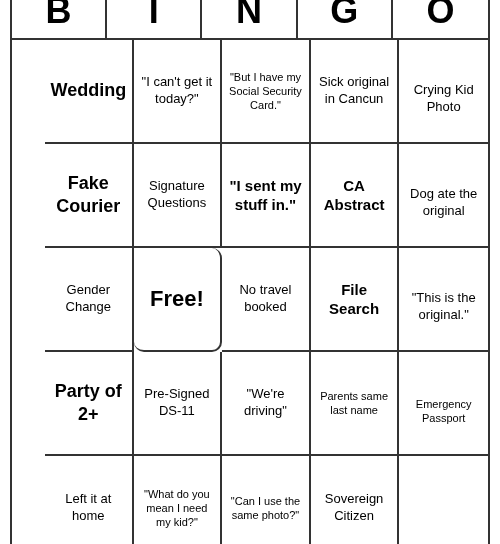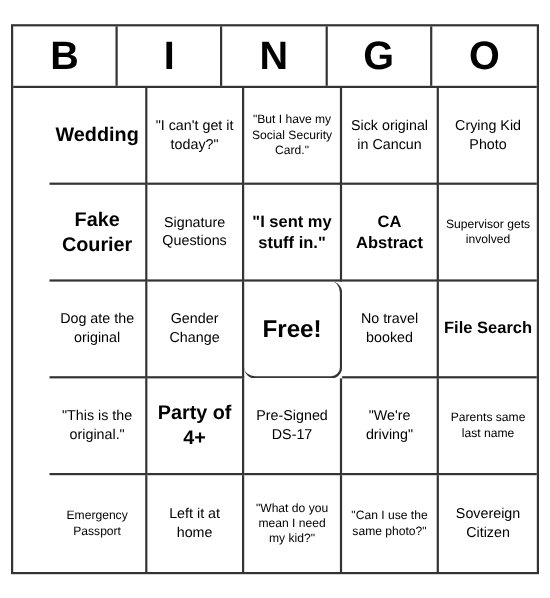--- a/index.html
+++ b/index.html
@@ -51,20 +51,21 @@
       justify-content: center;
       align-items: center;
       text-align: center;
       padding: 4px;
       min-height: 88px;
       font-size: 13px;
       line-height: 1.3;
     }
     .bingo-cell:nth-child(5n) {
       border-right: none;
+      margin-top: 16px;
     }
     .bingo-cell:nth-child(n+21) {
       border-bottom: none;
     }
     .bingo-cell.large-text {
       font-size: 18px;
       font-weight: bold;
     }
     .bingo-cell.medium-text {
       font-size: 15px;
@@ -93,29 +94,28 @@
   <div class="bingo-grid">
   <div class="bingo-cell large-text">Wedding</div>
       <div class="bingo-cell">"I can't get it today?"</div>
       <div class="bingo-cell small-text">"But I have my Social Security Card."</div>
       <div class="bingo-cell">Sick original in Cancun</div>
       <div class="bingo-cell">Crying Kid Photo</div>
       <div class="bingo-cell large-text">Fake Courier</div>
       <div class="bingo-cell">Signature Questions</div>
       <div class="bingo-cell medium-text">"I sent my stuff in."</div>
       <div class="bingo-cell medium-text">CA Abstract</div>
-      <div class="bingo-cell small-text">Supervisor gets involved</div>
       <div class="bingo-cell">Dog ate the original</div>
       <div class="bingo-cell">Gender Change</div>
       <div class="bingo-cell free">Free!</div>
       <div class="bingo-cell">No travel booked</div>
       <div class="bingo-cell medium-text">File Search</div>
       <div class="bingo-cell">"This is the original."</div>
-      <div class="bingo-cell large-text">Party of 4+</div>
-      <div class="bingo-cell">Pre-Signed DS-17</div>
+      <div class="bingo-cell large-text">Party of 2+</div>
+      <div class="bingo-cell">Pre-Signed DS-11</div>
       <div class="bingo-cell">"We're driving"</div>
       <div class="bingo-cell small-text">Parents same last name</div>
       <div class="bingo-cell small-text">Emergency Passport</div>
       <div class="bingo-cell">Left it at home</div>
       <div class="bingo-cell small-text">"What do you mean I need my kid?"</div>
       <div class="bingo-cell small-text">"Can I use the same photo?"</div>
       <div class="bingo-cell">Sovereign Citizen</div>
     </div>
 </div>
 

